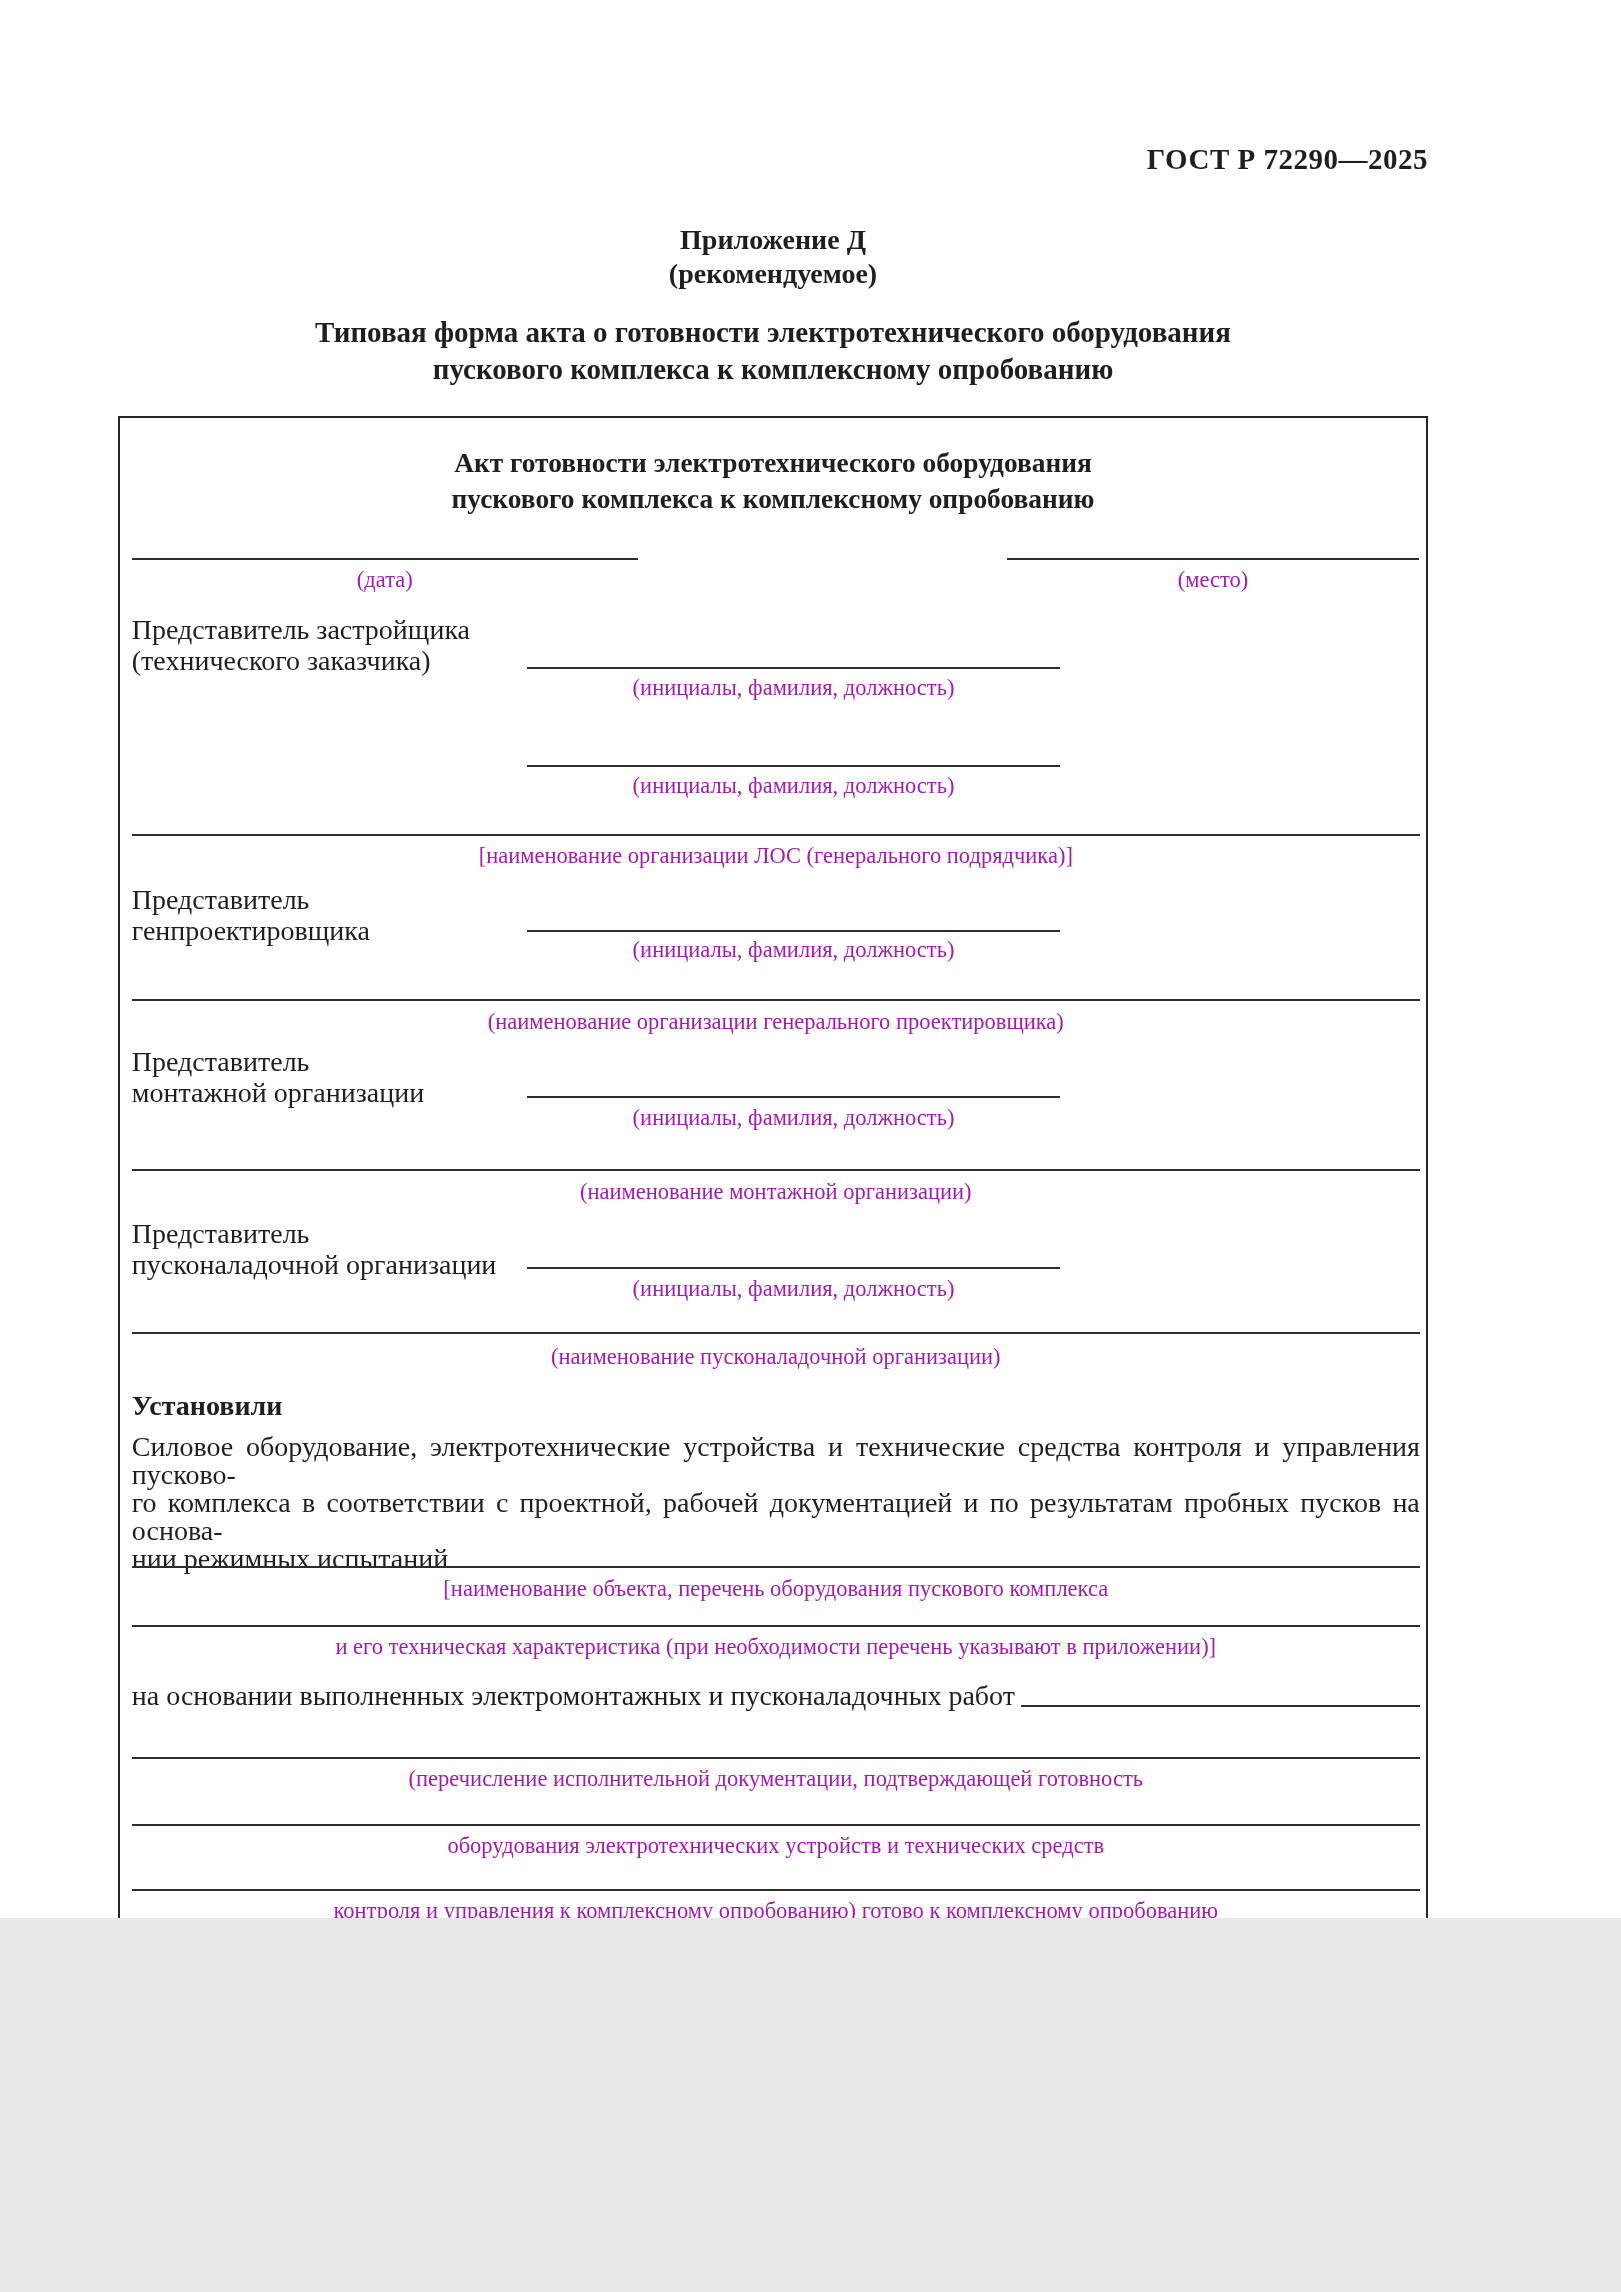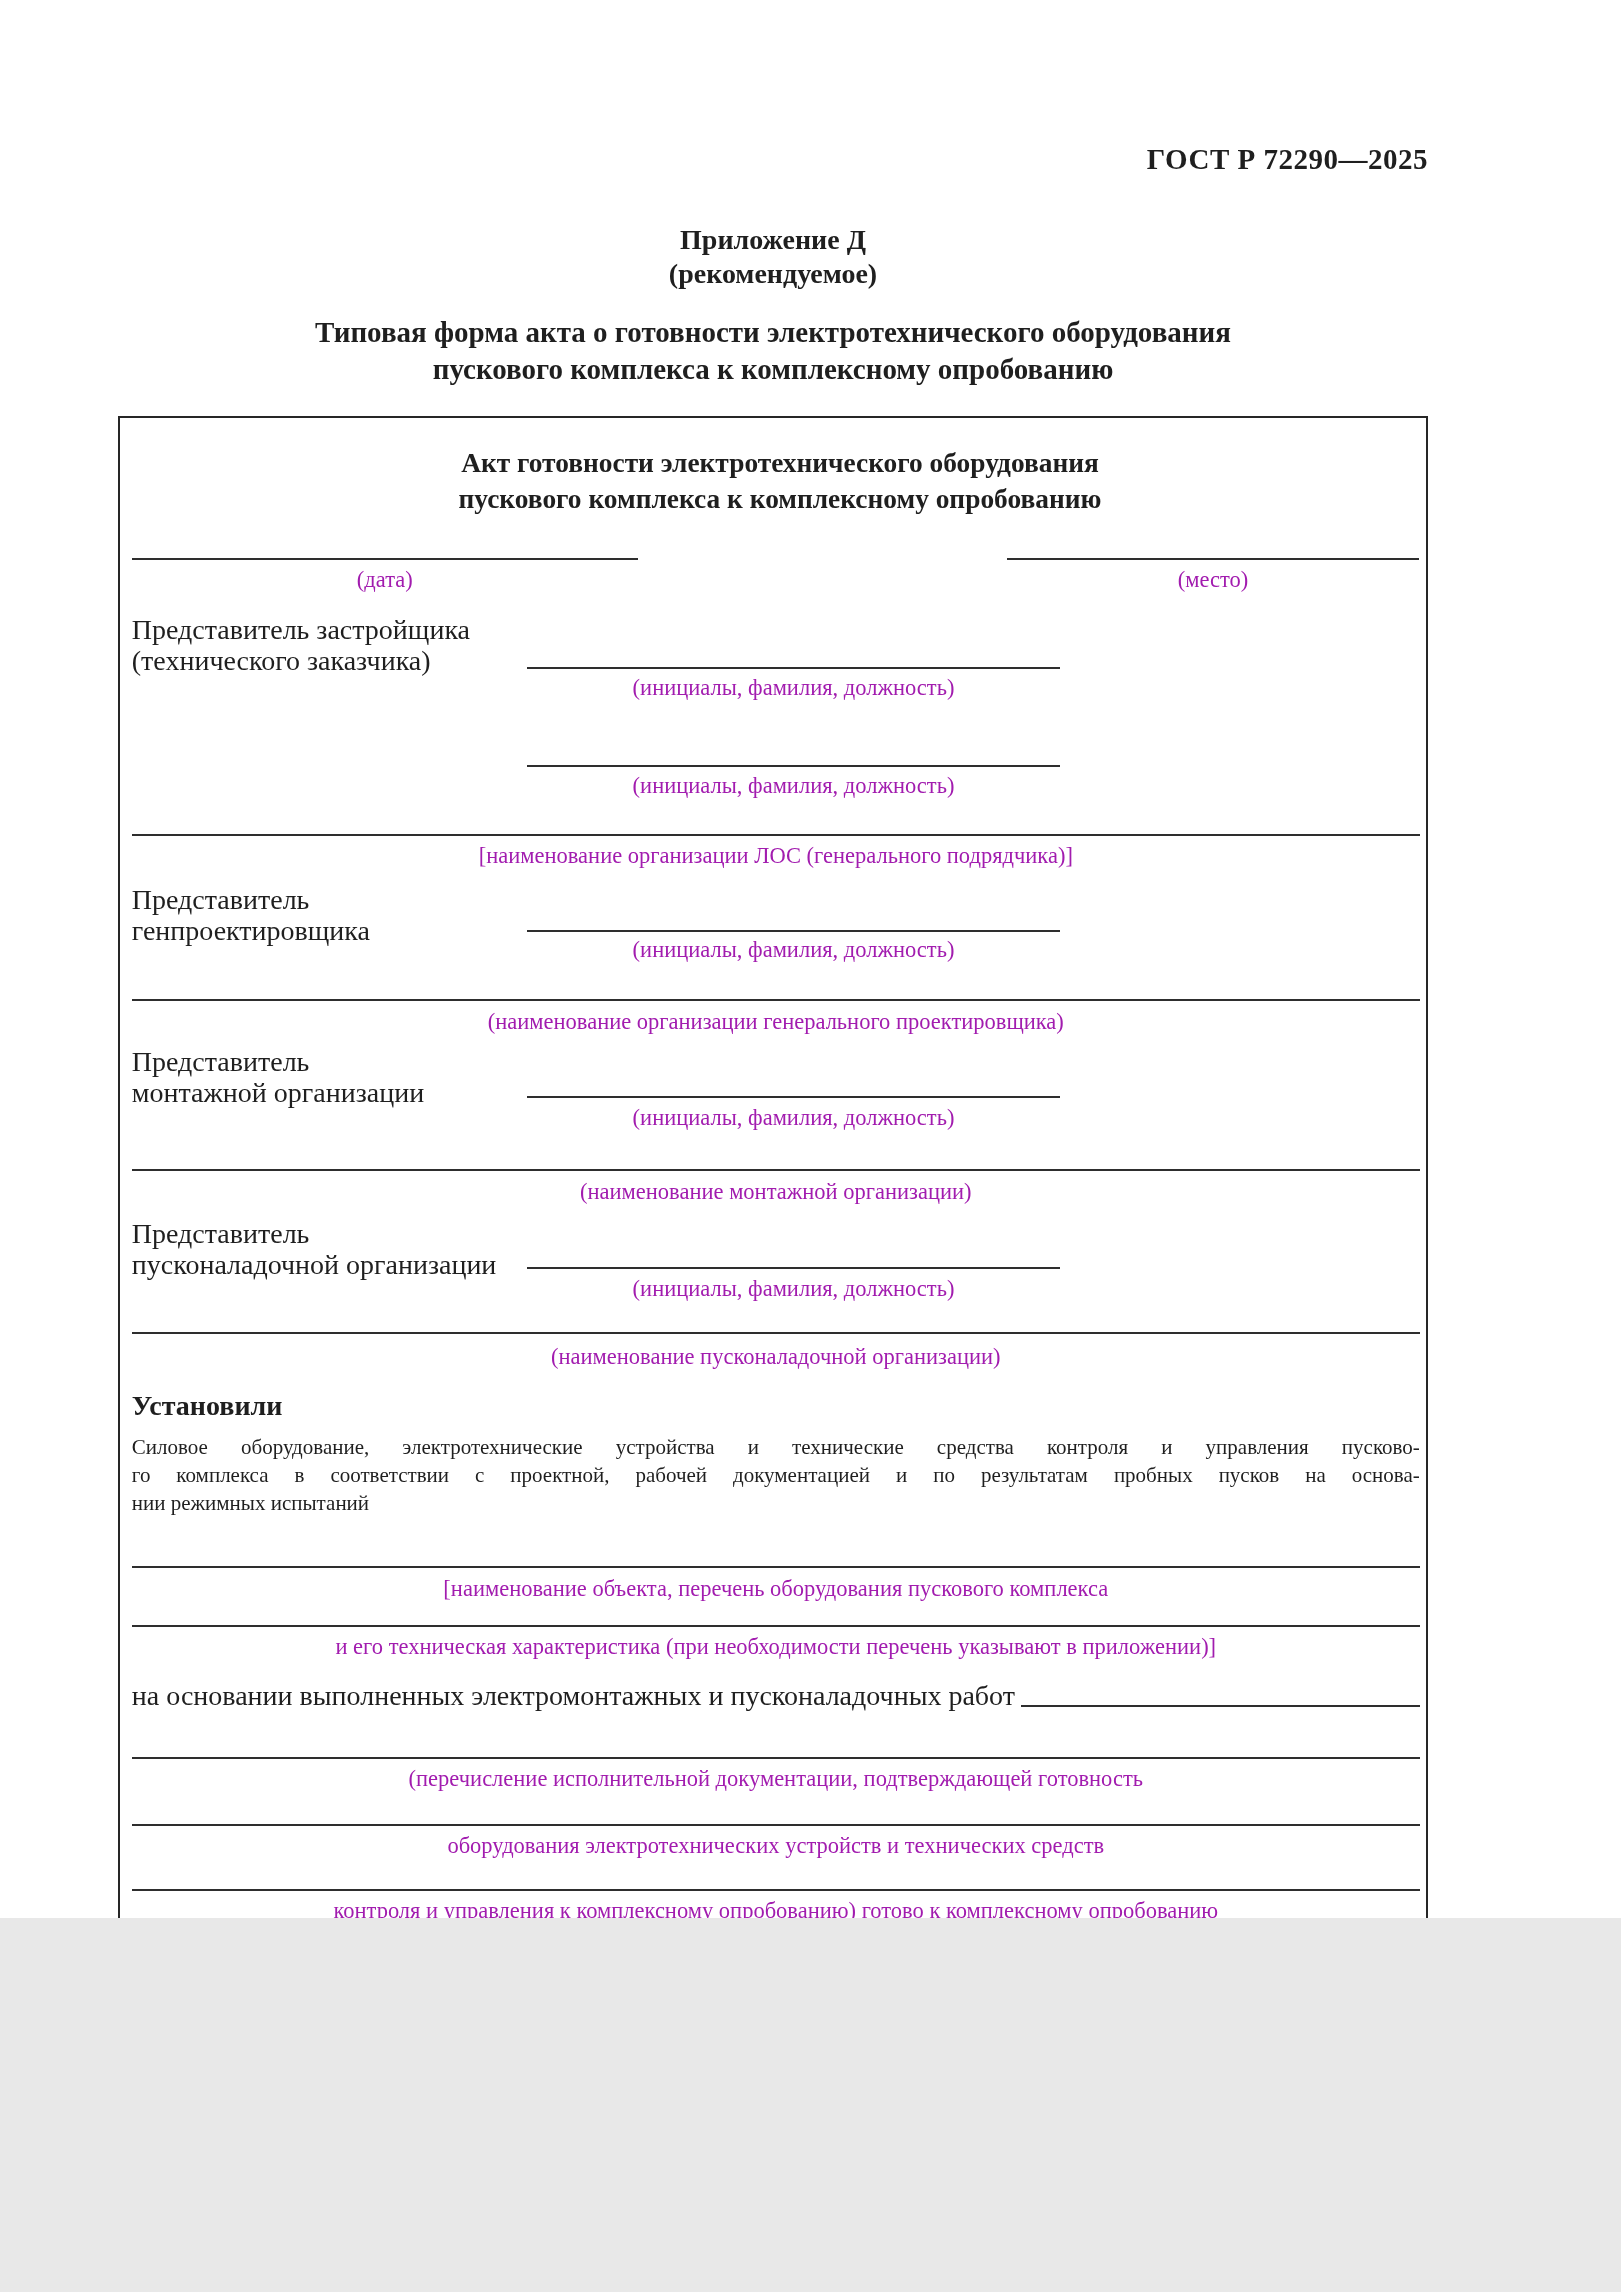--- a/index.html
+++ b/index.html
@@ -24,27 +24,27 @@
   .doc-title{
     top:314px;left:118px;width:1310px;
     text-align:center;font-size:29px;font-weight:bold;line-height:37px;
   }
   .form-box{
     top:416px;left:118px;width:1310px;height:1527px;
     border:2.9px solid #262626;box-sizing:border-box;
   }
   .form-title{
     top:27.4px;left:0;width:100%;
-    text-align:center;font-size:27.4px;font-weight:bold;line-height:36px;margin-left:7px;
+    text-align:center;font-size:27.4px;font-weight:bold;line-height:36px;
   }
   .rule{height:0;border-top:2.9px solid #2e2e2e;}
   .cap{font-size:22.5px;color:#a21caf;text-align:center;white-space:nowrap;}
   .label{font-size:28px;line-height:31px;white-space:nowrap;}
   .heading{font-size:28px;font-weight:bold;}
-  .para-line{font-size:21px;line-height:28px;}
+  .para-line{font-size:28px;line-height:28px;}
   .just{text-align:justify;text-align-last:justify;}
   .basis-row{display:flex;align-items:flex-end;font-size:28px;white-space:nowrap;}
   .fill-line{flex:1;border-bottom:2.9px solid #2e2e2e;margin-left:5.9px;margin-bottom:4.9px;min-width:39px;}
   .page-number{top:2066px;left:1372px;width:78px;text-align:left;font-size:24px;}
 </style>
 </head>
 <body>
 
 <div class="page">
 

